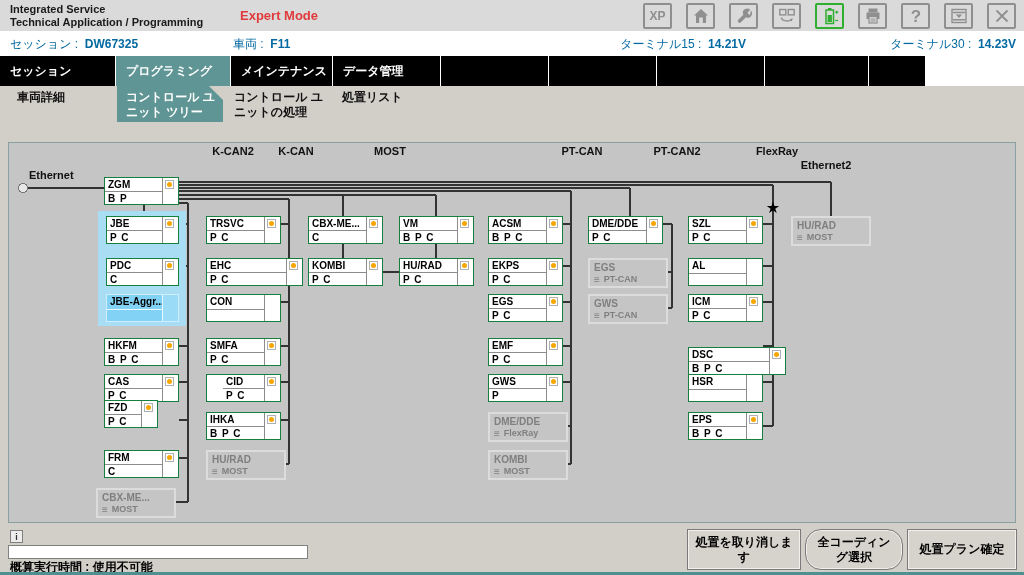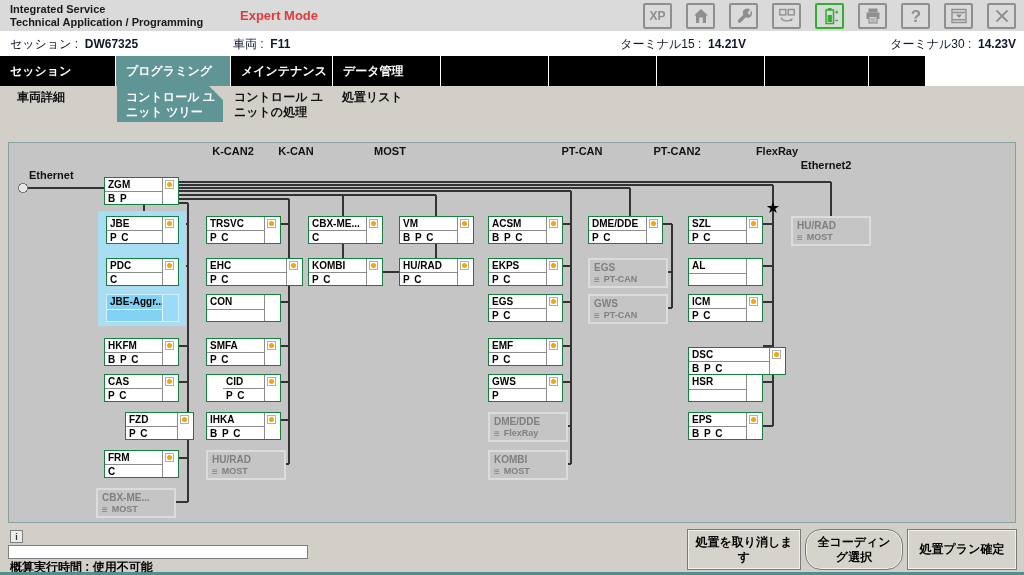--- a/index.html
+++ b/index.html
@@ -7,21 +7,21 @@
        border-bottom:3px solid #4e8f8f;box-sizing:border-box;}
   
   .header{position:absolute;left:0;top:0;width:1024px;height:31px;background:#dadada;}
   .apptitle{position:absolute;left:10px;top:3px;font-size:11px;font-weight:bold;color:#1a1a1a;line-height:13px;}
   .mode{position:absolute;left:240px;top:8px;font-size:13px;font-weight:bold;color:#e03a3a;}
   .toolbar{position:absolute;right:8px;top:3px;display:flex;gap:14px;}
   .tb{width:29px;height:26px;border:2px solid #8f8f8f;border-radius:2px;display:flex;align-items:center;justify-content:center;
       box-sizing:border-box;font-size:12px;font-weight:bold;color:#8f8f8f;background:transparent;padding:0;cursor:pointer;}
   .tb.green{border-color:#2fae2f;}
   
-  .infobar{position:absolute;left:0;top:31px;width:1024px;height:25px;background:#ffffff;font-size:12px;color:#0f172a;}
+  .infobar{position:absolute;left:0;top:31px;width:1024px;height:25px;background:#ffffff;font-size:12px;color:#0369a1;}
   .infobar .lab{font-weight:normal;}
   .infobar b{font-weight:bold;}
   .ib-item{position:absolute;top:5px;white-space:nowrap;}
   
   .menubar{position:absolute;left:0;top:56px;width:1024px;height:30px;background:#ffffff;display:flex;gap:1px;}
   .mcell{background:#000;color:#fff;font-size:12px;font-weight:bold;line-height:30px;padding-left:10px;box-sizing:border-box;height:30px;}
   .mcell.active{background:#5f9595;}
   
   .tabrow{position:absolute;left:0;top:86px;width:1024px;height:38px;}
   .tab{position:absolute;top:0;height:36px;background:#d2cfc9;color:#111;font-size:12px;font-weight:bold;
@@ -295,21 +295,21 @@
           <div class="em">
             <div class="et">CAS</div>
             <div class="ef">P C</div>
           </div>
           <div class="ei">
             <span class="dot">
               <span></span>
             </span>
           </div>
         </div>
-        <div class="ecu" style="left: 95px; top: 269px; width: 69px; margin-left: 21px;">
+        <div class="ecu" style="left: 95px; top: 257px; width: 54px;">
           <div class="em">
             <div class="et">FZD</div>
             <div class="ef">P C</div>
           </div>
           <div class="ei">
             <span class="dot">
               <span></span>
             </span>
           </div>
         </div>

